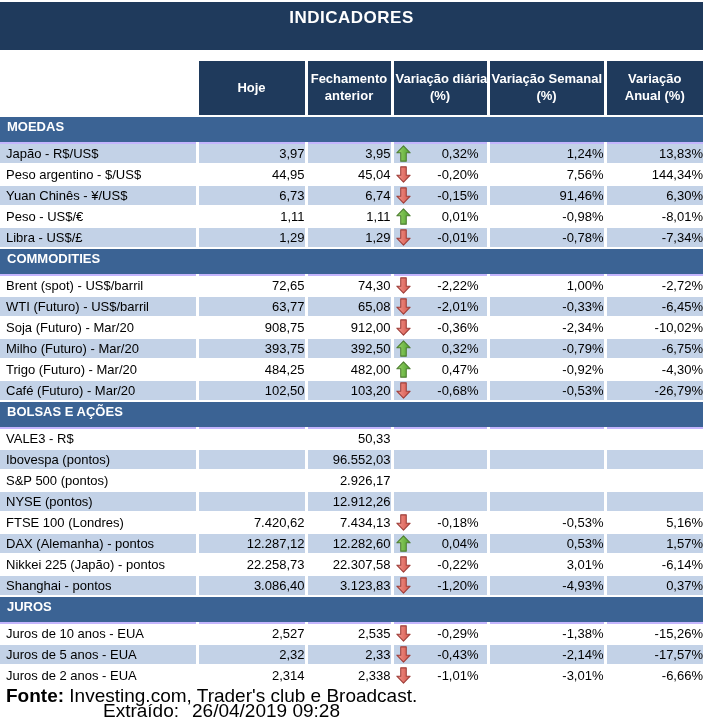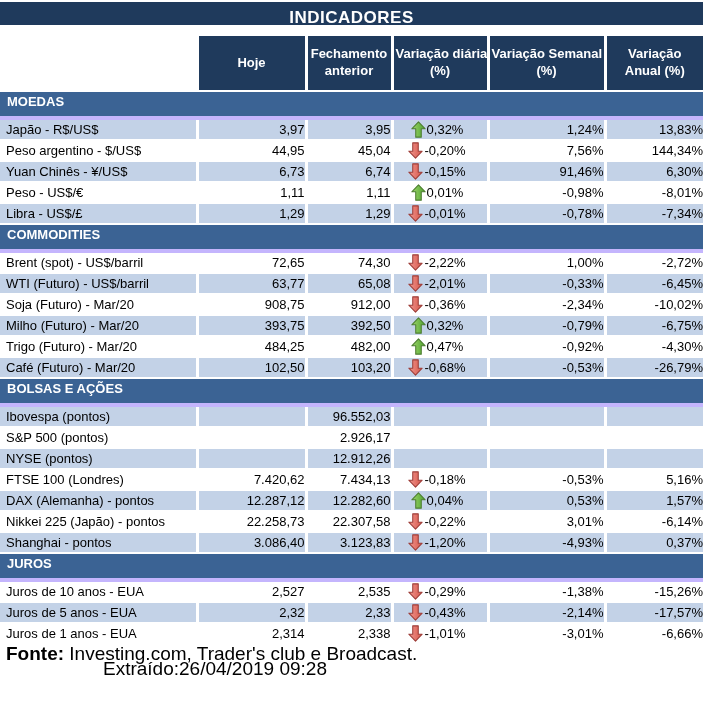--- a/index.html
+++ b/index.html
@@ -12,21 +12,21 @@
   }
   *{box-sizing:border-box;}
   html,body{margin:0;padding:0;}
   body{
     width:703px;height:727px;
     background:#ffffff;
     font-family:"Liberation Sans","DejaVu Sans",sans-serif;
     color:var(--text);
   }
   .title-bar{
-    height:23px;
+    height:48px;
     margin-top:2px;
     background:var(--navy);
     color:#fff;
     font-weight:bold;
     font-size:17px;
     letter-spacing:.5px;
     text-align:center;
     line-height:32px;
   }
   .spacer{height:11px;}
@@ -57,56 +57,57 @@
     border-left:none;
   }
   tr.section-row td{
     background:var(--steel);
     color:#fff;
     font-weight:bold;
     font-size:13px;
     height:27px;
     padding:0 0 6px 7px;
     vertical-align:middle;
-    border-bottom:4px solid #c4b5fd;
+    border-bottom:2px solid #c4b5fd;
   }
   tr.data-row td{
     height:19px;
     font-size:13px;
     padding:0;
     vertical-align:middle;
     border-left:3px solid #fff;
     border-bottom:2px solid #fff;
   }
   tr.data-row td:first-child{
     border-left:none;
     padding-left:6px;
   }
   tr.data-row.shaded td{background:var(--row-light);}
   tr.data-row.plain td{background:#ffffff;}
   td.num{text-align:right;padding-right:8px;}
   td.vd .cellflex{
     display:flex;
     align-items:center;
-    justify-content:center;
+    justify-content:space-between;
     padding:0 8px 0 2px;
     height:19px;
   }
   td.vd .arrow-slot{display:inline-flex;align-items:center;width:16px;}
   td.vd .arrow-slot svg{display:block;}
   .footer{
     margin-top:1px;
     font-size:19px;
     line-height:15px;
   }
   .fonte-line{padding-left:6px;}
   .fonte-line b{font-weight:bold;}
   .extraido-line{
     padding-left:103px;
     display:flex;
+    gap:13px;
   }
 </style>
 </head>
 <body>
 
 <svg width="0" height="0" style="position:absolute" aria-hidden="true">
   <defs>
     <linearGradient id="gUp" x1="0" y1="0" x2="1" y2="0">
       <stop offset="0" stop-color="#9ed66b"></stop>
       <stop offset="1" stop-color="#4ea22e"></stop>
@@ -331,20 +332,33 @@
               </span>
               <span>-0,68%</span>
             </div>
           </td>
           <td class="num">-0,53%</td>
           <td class="num">-26,79%</td>
         </tr>
         <tr class="section-row">
           <td colspan="6">BOLSAS E AÇÕES</td>
         </tr>
+        <tr class="data-row plain">
+          <td class="label">VALE3 - R$</td>
+          <td class="num"></td>
+          <td class="num">50,33</td>
+          <td class="vd">
+            <div class="cellflex">
+              <span class="arrow-slot"></span>
+              <span></span>
+            </div>
+          </td>
+          <td class="num"></td>
+          <td class="num"></td>
+        </tr>
         <tr class="data-row shaded">
           <td class="label">Ibovespa (pontos)</td>
           <td class="num"></td>
           <td class="num">96.552,03</td>
           <td class="vd">
             <div class="cellflex">
               <span class="arrow-slot"></span>
               <span></span>
             </div>
           </td>
@@ -476,21 +490,21 @@
                   <polygon points="7,15.2 0.7,8.7 4.4,8.7 4.4,0.8 9.6,0.8 9.6,8.7 13.3,8.7" fill="url(#gDown)" stroke="var(--arrow-down-border)" stroke-width="1" stroke-linejoin="round"></polygon>
                 </svg>
               </span>
               <span>-0,43%</span>
             </div>
           </td>
           <td class="num">-2,14%</td>
           <td class="num">-17,57%</td>
         </tr>
         <tr class="data-row plain">
-          <td class="label">Juros de 1 anos - EUA</td>
+          <td class="label">Juros de 2 anos - EUA</td>
           <td class="num">2,314</td>
           <td class="num">2,338</td>
           <td class="vd">
             <div class="cellflex">
               <span class="arrow-slot">
                 <svg width="15" height="17" viewBox="0 0 14 16">
                   <polygon points="7,15.2 0.7,8.7 4.4,8.7 4.4,0.8 9.6,0.8 9.6,8.7 13.3,8.7" fill="url(#gDown)" stroke="var(--arrow-down-border)" stroke-width="1" stroke-linejoin="round"></polygon>
                 </svg>
               </span>
               <span>-1,01%</span>

